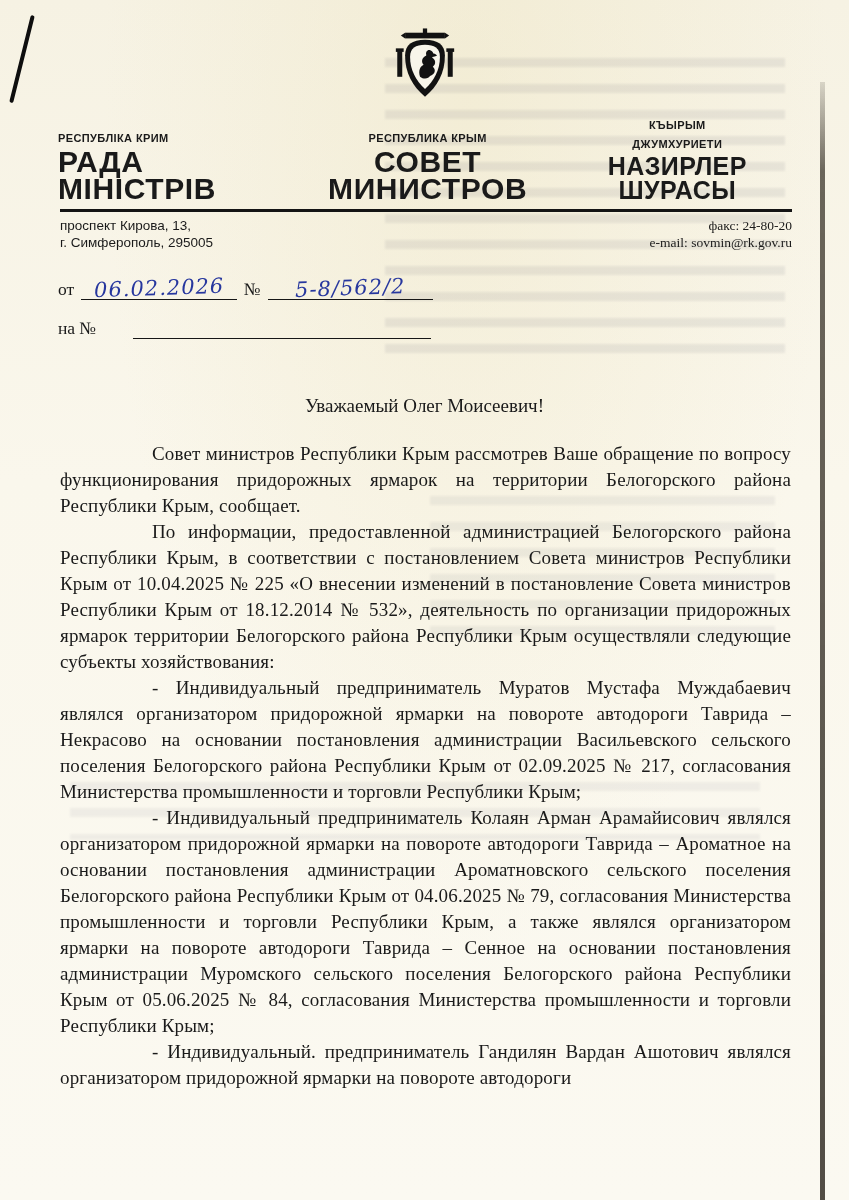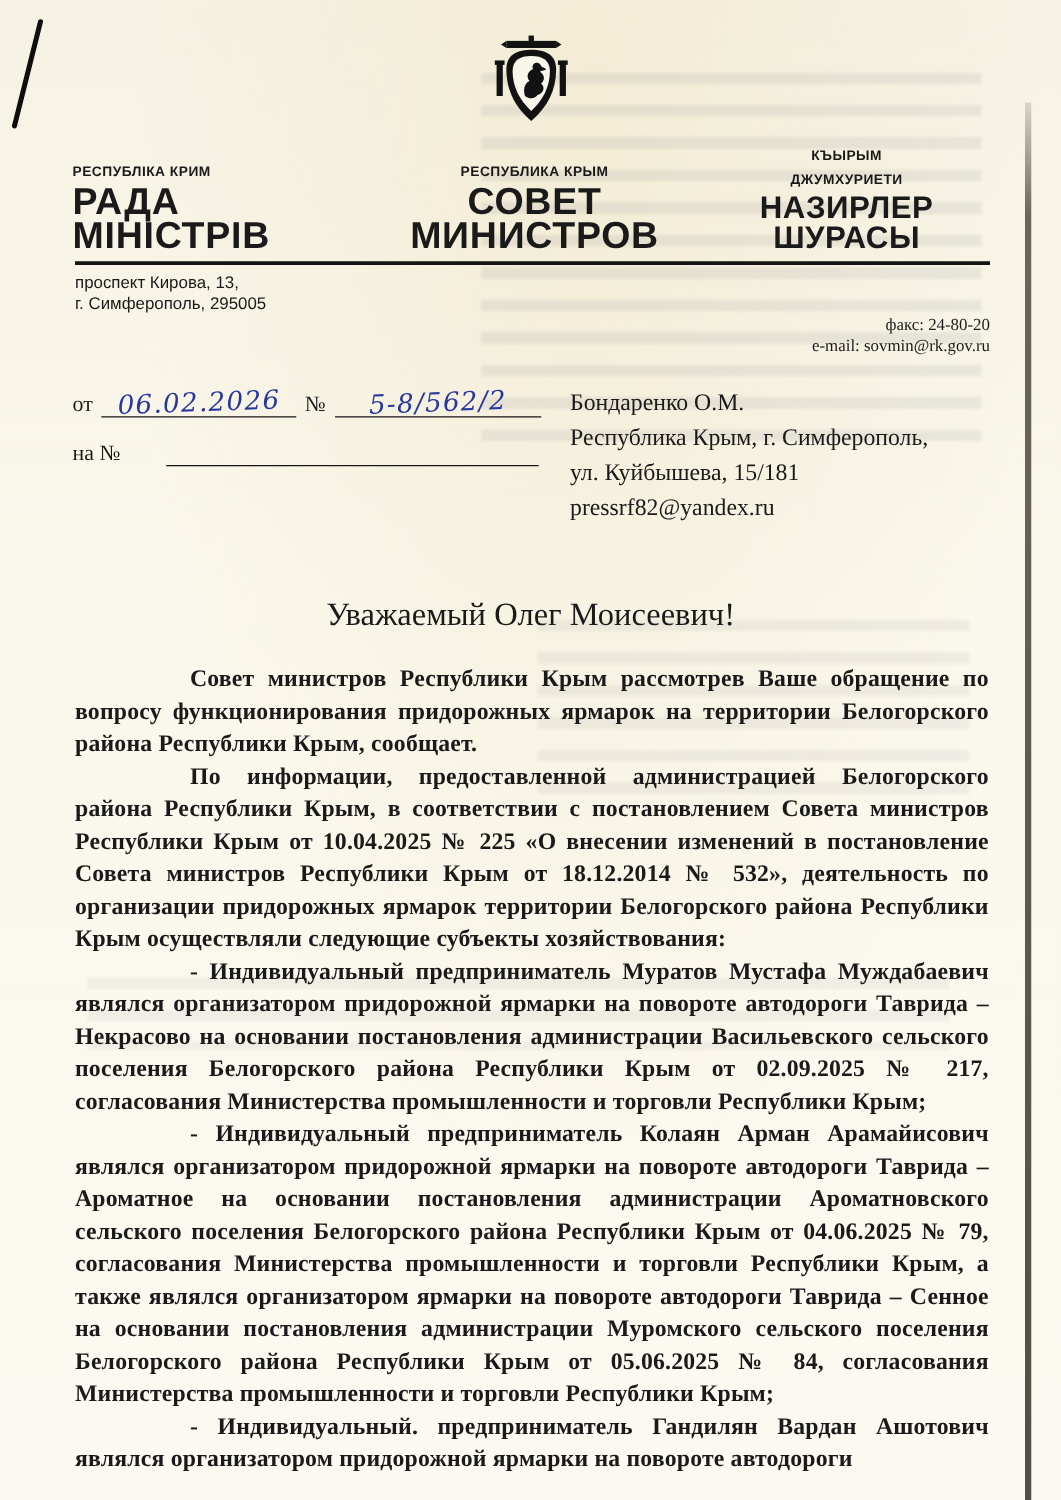--- a/index.html
+++ b/index.html
@@ -54,51 +54,51 @@
   .lh-small { font-size: 11px; letter-spacing: .4px; line-height: 19px; }
   .lh-big   { font-size: 30px; letter-spacing: .6px; line-height: 27px; }
   .lh-mid   { font-size: 25px; letter-spacing: .4px; line-height: 24px; }
 
   .rule { border-top: 3px solid #141414; margin: 7px 57px 0 60px; }
 
   .contact-row {
     display: flex; justify-content: space-between;
     padding: 5px 57px 0 60px;
     font-family: "Liberation Sans", sans-serif;
-    font-size: 13.5px; line-height: 17px; flex-direction: column;
+    font-size: 13.5px; line-height: 17px;
   }
   .contact-right { text-align: right; font-family: Liberation Serif, serif; }
 
   
   .ref-section {
     display: flex; justify-content: space-between;
-    padding: 0 58px; margin-top: 24px;
+    padding: 0 58px; margin-top: 24px; flex-direction: column;
   }
   .ref-block { width: 375px; font-size: 17.5px; }
   .ref-line { display: flex; align-items: flex-end; gap: 7px; }
   .ref-line + .ref-line { margin-top: 18px; gap: 37px; }
   .slot { display: inline-block; border-bottom: 1.6px solid #161616; text-align: center; }
   .slot-date { width: 160px; }
   .slot-num  { width: 170px; }
   .slot-blank{ width: 298px; height: 20px; }
   .hand {
     display: inline-block;
     font-family: "DejaVu Serif", serif; font-style: italic;
     font-size: 21px; color: #27379e;
     transform: rotate(-2deg) translateY(1px);
     letter-spacing: 1px; white-space: nowrap;
   }
   .recipient { width: 335px; font-size: 19px; line-height: 28px; }
 
   
-  .salutation { text-align: center; margin-top: 56px; font-size: 26px; }
+  .salutation { text-align: center; margin-top: 56px; font-size: 19px; }
   .letter-body { padding: 0 58px 0 60px; margin-top: 24px; }
   .letter-body p {
     margin: 0; font-size: 19px; line-height: 26px;
-    text-align: justify; text-indent: 92px; letter-spacing: .15px; font-weight: bold;
+    text-align: justify; text-indent: 92px; letter-spacing: .15px;
   }
 </style>
 </head>
 <body>
 
 <div class="page">
 
   <div class="corner-line"></div>
   <div class="edge-right"></div>
   <div class="bleed bleed1"></div>
@@ -158,26 +158,20 @@
           <span>от</span>
           <span class="slot slot-date"><span class="hand">06.02.2026</span></span>
           <span>№</span>
           <span class="slot slot-num"><span class="hand">5-8/562/2</span></span>
         </div>
         <div class="ref-line">
           <span>на №</span>
           <span class="slot slot-blank"></span>
         </div>
       </div>
-      <div class="recipient">
-        <div>Бондаренко О.М.</div>
-        <div>Республика Крым, г. Симферополь,</div>
-        <div>ул. Куйбышева, 15/181</div>
-        <div>pressrf82@yandex.ru</div>
-      </div>
     </section>
 
     <div class="salutation">Уважаемый Олег Моисеевич!</div>
 
     <section class="letter-body">
       <p>Совет министров Республики Крым рассмотрев Ваше обращение по вопросу функционирования придорожных ярмарок на территории Белогорского района Республики Крым, сообщает.</p>
       <p>По информации, предоставленной администрацией Белогорского района Республики Крым, в соответствии с постановлением Совета министров Республики Крым от 10.04.2025 № 225 «О внесении изменений в постановление Совета министров Республики Крым от 18.12.2014 № 532», деятельность по организации придорожных ярмарок территории Белогорского района Республики Крым осуществляли следующие субъекты хозяйствования:</p>
       <p>- Индивидуальный предприниматель Муратов Мустафа Муждабаевич являлся организатором придорожной ярмарки на повороте автодороги Таврида – Некрасово на основании постановления администрации Васильевского сельского поселения Белогорского района Республики Крым от 02.09.2025 № 217, согласования Министерства промышленности и торговли Республики Крым;</p>
       <p>- Индивидуальный предприниматель Колаян Арман Арамайисович являлся организатором придорожной ярмарки на повороте автодороги Таврида – Ароматное на основании постановления администрации Ароматновского сельского поселения Белогорского района Республики Крым от 04.06.2025 № 79, согласования Министерства промышленности и торговли Республики Крым, а также являлся организатором ярмарки на повороте автодороги Таврида – Сенное на основании постановления администрации Муромского сельского поселения Белогорского района Республики Крым от 05.06.2025 № 84, согласования Министерства промышленности и торговли Республики Крым;</p>
       <p>- Индивидуальный. предприниматель Гандилян Вардан Ашотович являлся организатором придорожной ярмарки на повороте автодороги</p>

